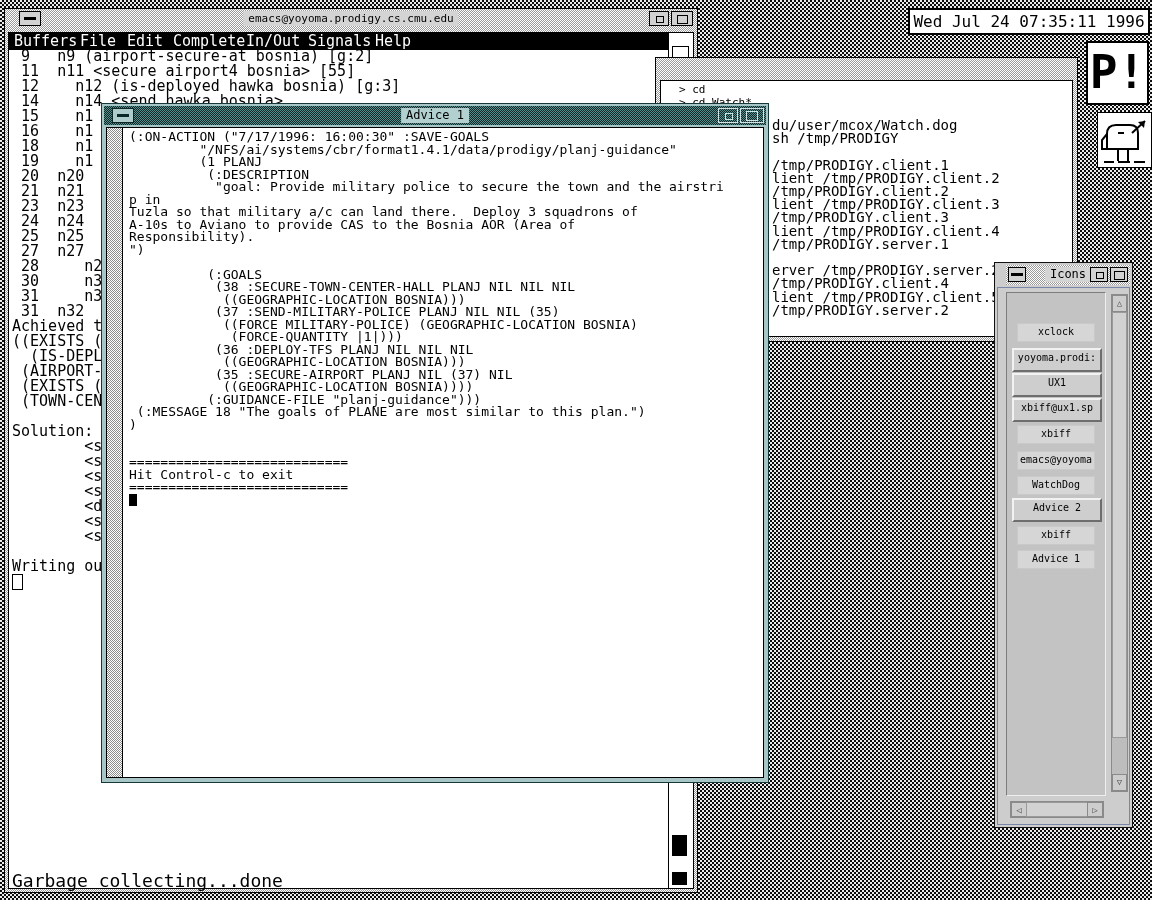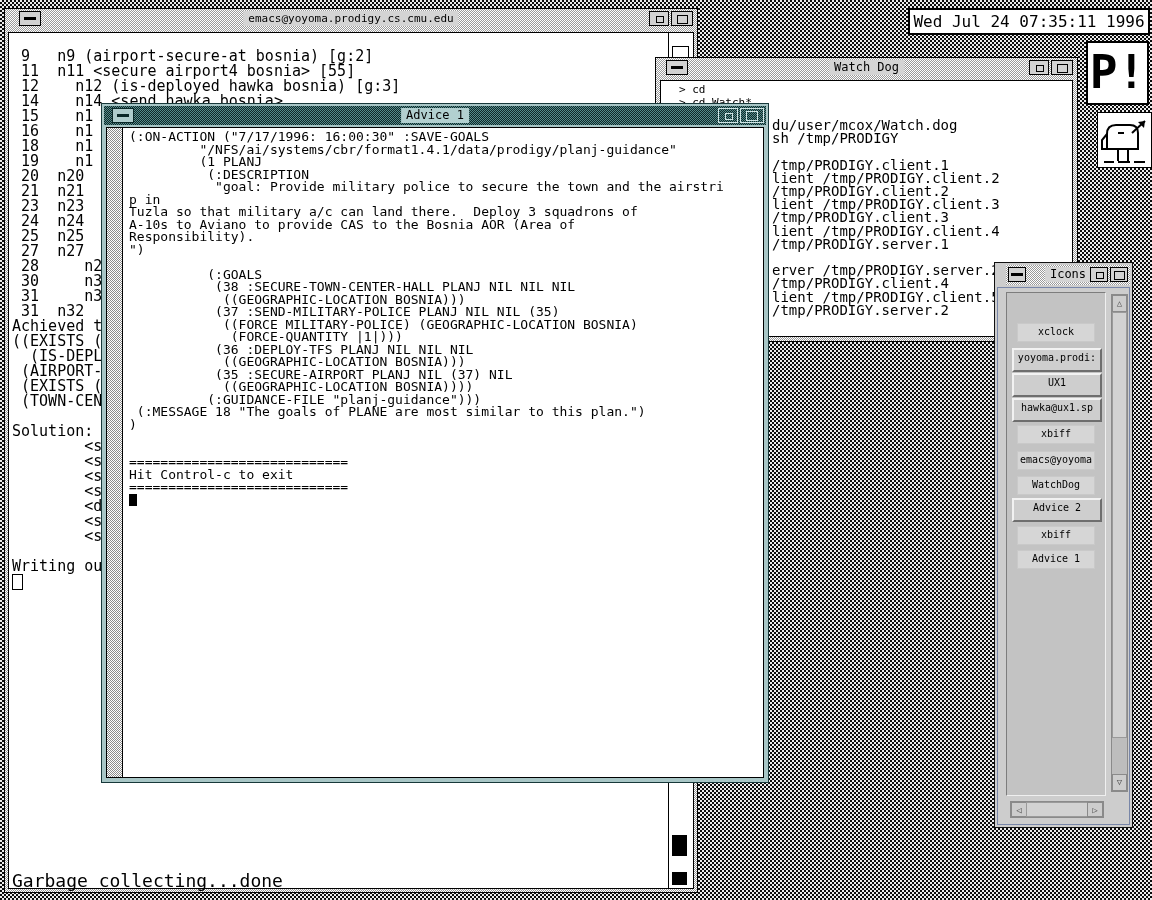--- a/index.html
+++ b/index.html
@@ -68,20 +68,29 @@
       </div>
     <div class="tpatch">emacs@yoyoma.prodigy.cs.cmu.edu</div>
     <div class="tbtn" style="right:26px;width:20px;">
         <div class="sqs"></div>
       </div>
     <div class="tbtn" style="right:2px;">
         <div class="sqb"></div>
       </div>
   </div>
   <div class="inner">
+    <div class="menubar">
+      <span class="mitem" style="left:5px;">Buffers</span>
+      <span class="mitem" style="left:71px;">File</span>
+      <span class="mitem" style="left:118px;">Edit</span>
+      <span class="mitem" style="left:164px;">Complete</span>
+      <span class="mitem" style="left:237px;">In/Out</span>
+      <span class="mitem" style="left:299px;">Signals</span>
+      <span class="mitem" style="left:366px;">Help</span>
+    </div>
     <pre class="abs" style="left:3px;top:16px;font-size:15px;line-height:15px;"> 9   n9 (airport-secure-at bosnia) [g:2]
  11  n11 &lt;secure airport4 bosnia&gt; [55]
  12    n12 (is-deployed hawka bosnia) [g:3]
  14    n14 &lt;send hawka bosnia&gt;
  15    n1
  16    n1
  18    n1
  19    n1
  20  n20
  21  n21
@@ -114,32 +123,20 @@
     <div class="sstrip">
       <div class="abs" style="left:3px;top:13px;width:15px;height:12px;border:1px solid #000;background:#fff;"></div>
       <div class="abs" style="left:3px;top:802px;width:15px;height:21px;background:#000;"></div>
       <div class="abs" style="left:3px;top:839px;width:15px;height:13px;background:#000;"></div>
     </div>
     <pre class="abs" style="left:3px;top:840px;font-size:18px;line-height:16px;">Garbage collecting...done</pre>
   </div>
 </div>
 
 <div class="win stipple-g" id="watchdog">
-  <div class="abs" style="left:2px;top:0;right:2px;height:20px;">
-    <div class="tbtn" style="left:8px;">
-        <div class="dash"></div>
-      </div>
-    <div class="tpatch" style="font-size:12px;">Watch Dog</div>
-    <div class="tbtn" style="right:26px;width:20px;">
-        <div class="sqs"></div>
-      </div>
-    <div class="tbtn" style="right:2px;">
-        <div class="sqb"></div>
-      </div>
-  </div>
   <div class="content">
     <pre class="abs" style="left:18px;top:2px;font-size:11px;line-height:13.2px;">&gt; cd
 &gt; cd Watch*</pre>
     <pre class="abs" style="left:111px;top:38px;font-size:14px;line-height:13.2px;">du/user/mcox/Watch.dog
 sh /tmp/PRODIGY
 
 /tmp/PRODIGY.client.1
 lient /tmp/PRODIGY.client.2
 /tmp/PRODIGY.client.2
 lient /tmp/PRODIGY.client.3
@@ -213,21 +210,21 @@
       </div>
     <div class="tbtn" style="right:2px;width:18px;">
         <div class="sqb"></div>
       </div>
   </div>
   <div class="inframe">
     <div class="list">
       <div class="ibtn flat" style="top:30px;">xclock</div>
       <div class="ibtn raised" style="top:55px;">yoyoma.prodi:</div>
       <div class="ibtn raised" style="top:80px;">UX1</div>
-      <div class="ibtn raised" style="top:105px;">hawka@ux1.sp</div>
+      <div class="ibtn raised" style="top:105px;">xbiff@ux1.sp</div>
       <div class="ibtn flat" style="top:132px;">xbiff</div>
       <div class="ibtn flat" style="top:158px;">emacs@yoyoma</div>
       <div class="ibtn flat" style="top:183px;">WatchDog</div>
       <div class="ibtn raised" style="top:205px;">Advice 2</div>
       <div class="ibtn flat" style="top:233px;">xbiff</div>
       <div class="ibtn flat" style="top:257px;">Advice 1</div>
     </div>
     <div class="sbar" style="left:113px;top:6px;width:15px;height:496px;">
       <div class="arrowbox" style="left:0;top:0;width:13px;height:15px;">△</div>
       <div class="thumb" style="left:0;top:17px;width:13px;height:424px;"></div>

